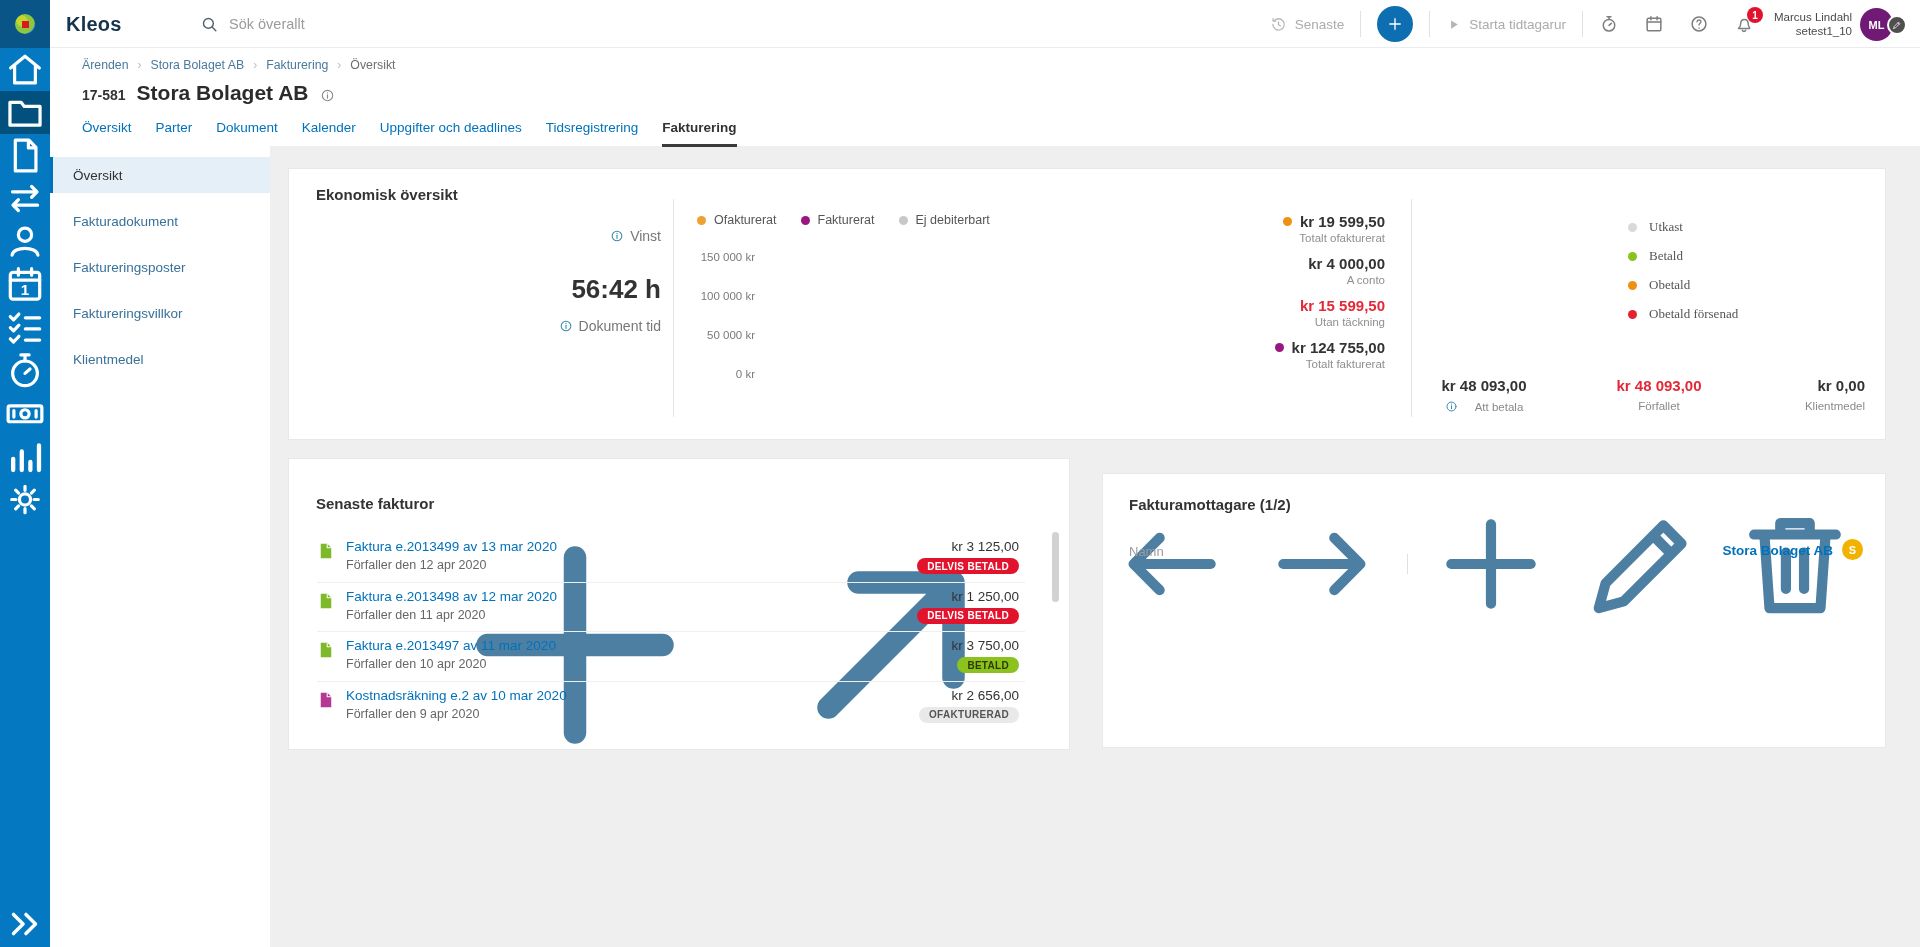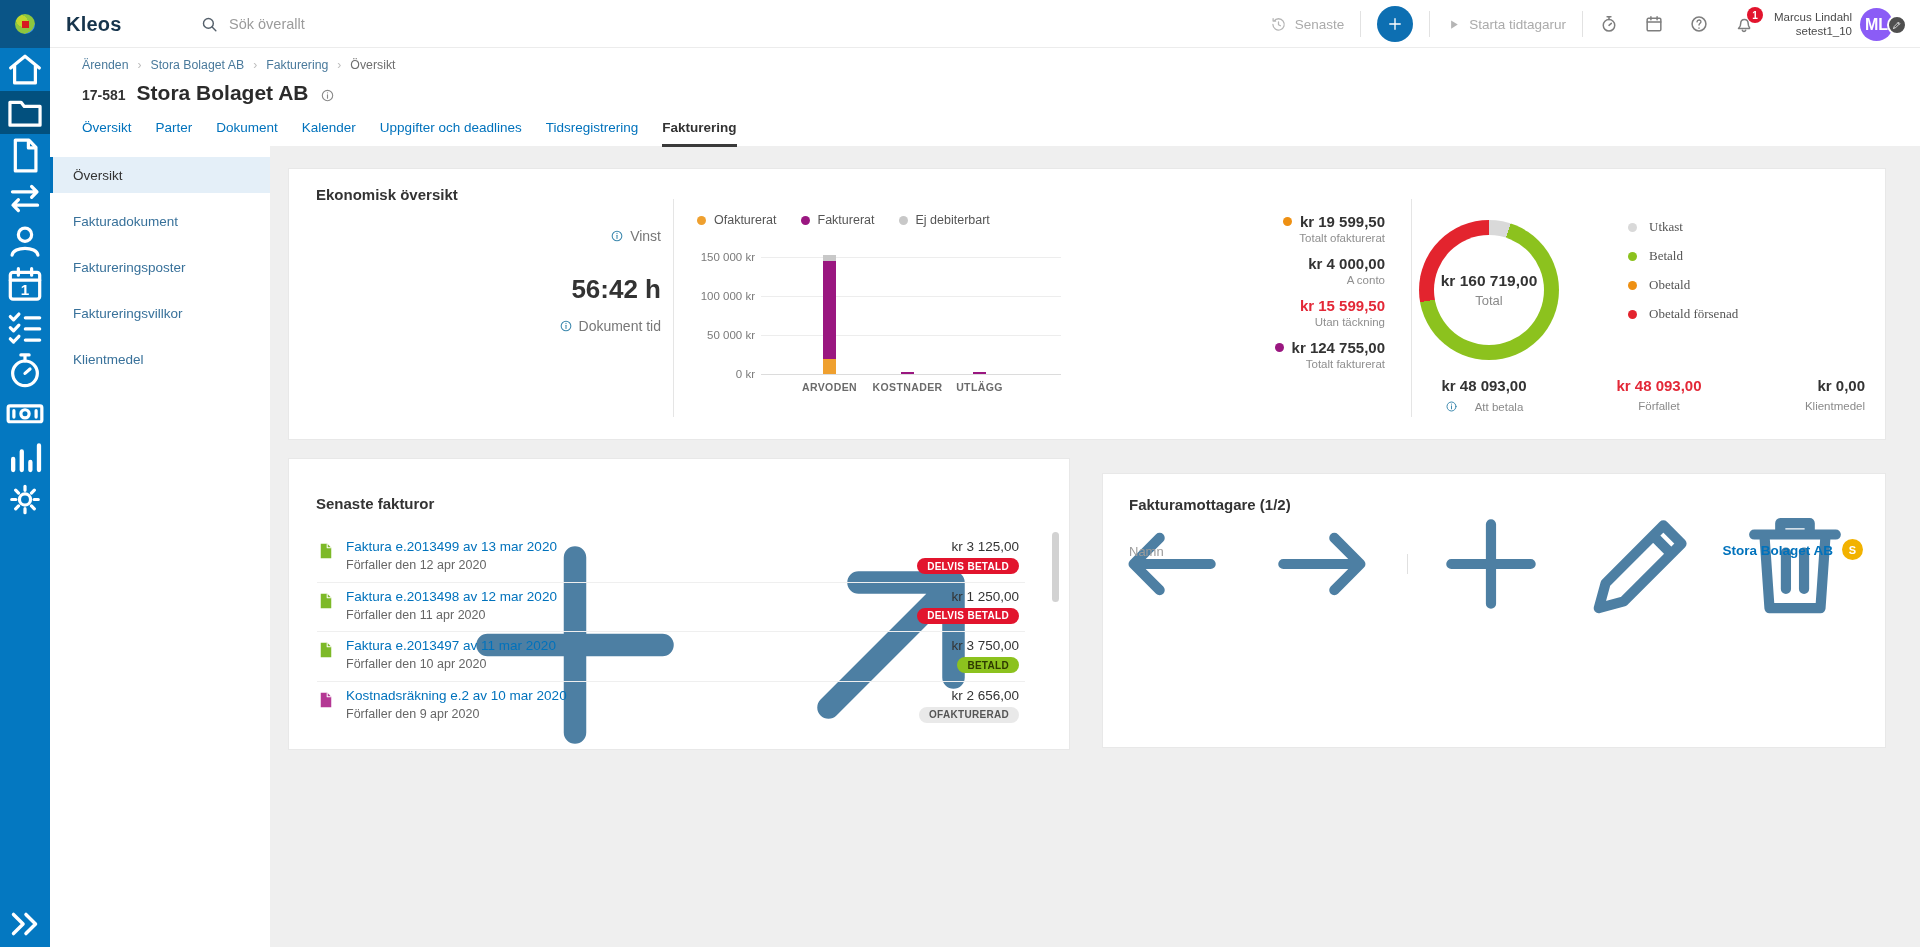--- a/index.html
+++ b/index.html
@@ -23,21 +23,21 @@
   .tb-ghost svg { width:17px; height:17px; color:#B5B5B5; }
   .tb-div { width:1px; height:26px; background:#E2E2E2; margin:0 16px; }
   .tb-plus { width:36px; height:36px; border-radius:50%; background:#0D6FB2; color:#fff; display:flex; align-items:center; justify-content:center; cursor:pointer; }
   .tb-plus svg { width:18px; height:18px; }
   .tb-icons { display:flex; align-items:center; gap:25px; margin-right:20px; }
   .tb-ic { position:relative; width:20px; height:20px; color:#7E7E7E; cursor:pointer; }
   .tb-ic svg { width:20px; height:20px; }
   .bell-badge { position:absolute; top:-7px; right:-9px; min-width:16px; height:16px; padding:0 4px; border-radius:8px; background:#E2142D; color:#fff; font-size:10px; font-weight:bold; display:flex; align-items:center; justify-content:center; }
   .user-block { text-align:right; font-size:11.5px; color:#4A4A4A; line-height:14px; margin-right:8px; cursor:pointer; }
   .avatar-wrap { position:relative; width:54px; height:36px; margin-right:6px; }
-  .avatar { position:absolute; left:0; top:2px; width:33px; height:33px; border-radius:50%; background:#8b5cf6; color:#fff; font-size:16px; font-weight:bold; display:flex; align-items:center; justify-content:center; cursor:pointer; z-index:1; }
+  .avatar { position:absolute; left:0; top:2px; width:33px; height:33px; border-radius:50%; background:#701a75; color:#fff; font-size:11px; font-weight:bold; display:flex; align-items:center; justify-content:center; cursor:pointer; z-index:1; }
   .avatar-edit { position:absolute; left:27px; top:9px; width:20px; height:20px; border-radius:50%; background:#4F4F4F; border:2px solid #fff; color:#fff; display:flex; align-items:center; justify-content:center; cursor:pointer; z-index:2; }
   .avatar-edit svg { width:10px; height:10px; }
 
   
   .sidebar { position:absolute; left:0; top:48px; width:50px; height:899px; background:#0478C1; z-index:25; }
   .sb-item { width:50px; height:43px; display:flex; align-items:center; justify-content:center; color:#fff; cursor:pointer; }
   .sb-item svg { width:21px; height:21px; }
   .sb-item.active { background:#02507E; }
   .sb-expand { position:absolute; bottom:0; left:0; width:50px; height:46px; display:flex; align-items:center; justify-content:center; color:#fff; cursor:pointer; }
   .sb-expand svg { width:19px; height:19px; }
@@ -373,40 +373,20 @@
         </div>
         <div class="leg-item">
           <span class="leg-dot" style="background:#9A1780"></span>
           <span>Fakturerat</span>
         </div>
         <div class="leg-item">
           <span class="leg-dot" style="background:#C8C8C8"></span>
           <span>Ej debiterbart</span>
         </div>
       </div>
-    <div class="plot" id="bar-plot">
-        <div class="gridline" style="top: 0px;"></div>
-        <div class="gridline" style="top: 39px;"></div>
-        <div class="gridline" style="top: 78px;"></div>
-        <div class="gridline base" style="top: 117px;"></div>
-        <div class="bar" style="left: 62px; width: 13px;">
-          <div class="bar-seg" style="height: 15.2876px; background: rgb(239, 160, 47);"></div>
-          <div class="bar-seg" style="height: 97.3089px; background: rgb(154, 23, 128);"></div>
-          <div class="bar-seg" style="height: 6.24px; background: rgb(200, 200, 200);"></div>
-        </div>
-        <div class="xlabel" style="left: 68.5px;">ARVODEN</div>
-        <div class="bar" style="left: 140px; width: 13px;">
-          <div class="bar-seg" style="height: 2px; background: rgb(154, 23, 128);"></div>
-        </div>
-        <div class="xlabel" style="left: 146.5px;">KOSTNADER</div>
-        <div class="bar" style="left: 212px; width: 13px;">
-          <div class="bar-seg" style="height: 2px; background: rgb(154, 23, 128);"></div>
-        </div>
-        <div class="xlabel" style="left: 218.5px;">UTLÄGG</div>
-      </div>
     <div id="bar-extras">
         <div class="ytick" style="left: 404px; top: 82px; position: absolute;">150 000 kr</div>
         <div class="ytick" style="left: 404px; top: 121px; position: absolute;">100 000 kr</div>
         <div class="ytick" style="left: 404px; top: 160px; position: absolute;">50 000 kr</div>
         <div class="ytick" style="left: 404px; top: 199px; position: absolute;">0 kr</div>
       </div>
 
     <div class="stats-col" id="stats-col">
         <div class="stat">
           <div class="stat-value">
@@ -431,26 +411,20 @@
           <div class="stat-value">
             <span class="stat-dot" style="background:#9A1780"></span>
             <span>kr 124 755,00</span>
           </div>
           <div class="stat-label">Totalt fakturerat</div>
         </div>
       </div>
 
     <div class="vdiv" style="left:1122px;"></div>
 
-    <div class="donut" id="donut" style="background: conic-gradient(rgb(217, 217, 217) 0%, rgb(217, 217, 217) 5%, rgb(140, 194, 30) 5%, rgb(140, 194, 30) 72.2%, rgb(227, 36, 46) 72.2%, rgb(227, 36, 46) 100%);">
-      <div class="donut-hole">
-        <div class="donut-value">kr 160 719,00</div>
-        <div class="donut-label">Total</div>
-      </div>
-    </div>
     <div class="donut-legend" id="donut-legend">
         <div class="dleg-item">
           <span class="leg-dot" style="background:#D9D9D9"></span>
           <span>Utkast</span>
         </div>
         <div class="dleg-item">
           <span class="leg-dot" style="background:#8CC21E"></span>
           <span>Betald</span>
         </div>
         <div class="dleg-item">

